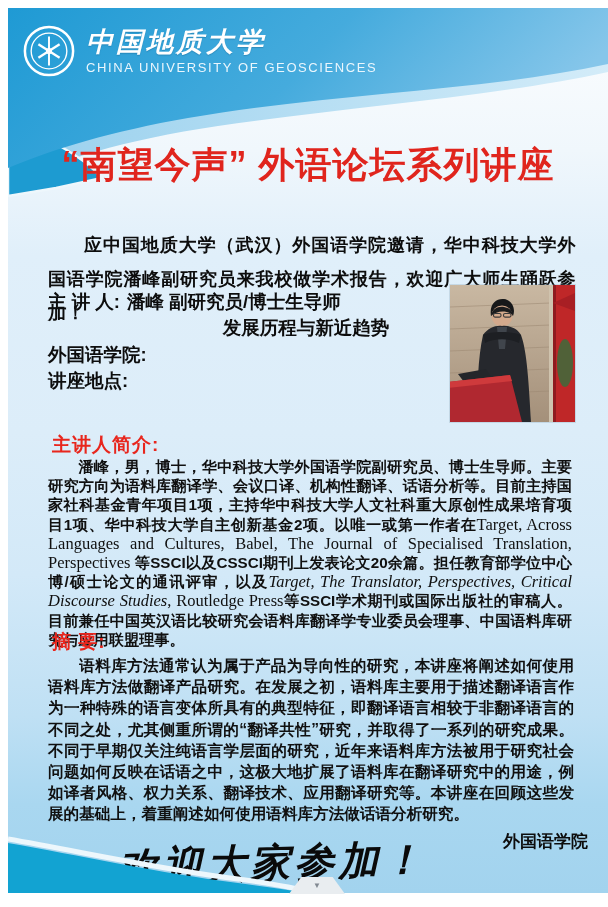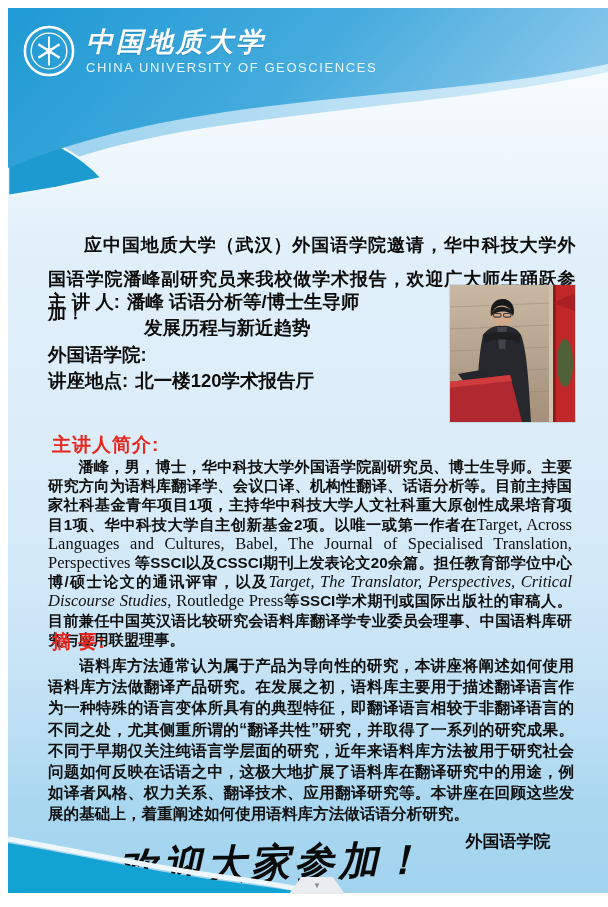--- a/index.html
+++ b/index.html
@@ -29,21 +29,21 @@
   }
   
   .intro{
     position:absolute;left:40px;top:220px;width:528px;
     font-size:18px;font-weight:700;color:#0d0d0d;line-height:34px;
     text-indent:2em;text-align:justify;text-justify:inter-ideograph;letter-spacing:0.5px;
   }
   .details{position:absolute;left:40px;top:281px;width:420px;}
   .detail-row{display:flex;font-size:18.5px;font-weight:700;color:#0d0d0d;line-height:26.4px;white-space:nowrap;}
   .detail-row .lbl{flex:0 0 auto;margin-right:7px;}
-  .detail-row.cont{padding-left:96px;}
+  .detail-row.cont{padding-left:96px;justify-content:center;}
   
   .photo{position:absolute;left:442px;top:277px;width:125px;height:137px;display:block;box-shadow:0 0 0 1px rgba(120,150,170,.25);}
   
   .sec-head{
     position:absolute;left:44px;color:#e8261d;font-size:19px;font-weight:900;letter-spacing:1px;white-space:nowrap;
   }
   .sec-head.bio{top:424px;text-align:center;}
   .sec-head.abs{top:621px;}
   .bio-para{
     position:absolute;left:40px;top:449px;width:524px;
@@ -57,21 +57,21 @@
     font-size:15.6px;font-weight:700;color:#101010;line-height:21.2px;
     text-indent:2em;text-align:justify;text-justify:inter-ideograph;
   }
   
   .welcome{
     position:absolute;left:110px;top:828px;width:300px;
     font-family:"Liberation Serif",serif;font-style:italic;font-weight:700;
     font-size:40px;color:#0a0a0a;letter-spacing:4px;white-space:nowrap;transform:rotate(-1.5deg);
   }
   .org-date{
-    position:absolute;left:420px;top:824px;width:160px;text-align:center;
+    position:absolute;left:420px;top:824px;width:160px;text-align:right;
     font-size:17px;font-weight:700;color:#0d0d0d;line-height:20.5px;font-family:Liberation Serif, serif;
   }
   .wave-svg{position:absolute;left:0;bottom:0;width:600px;height:60px;display:block;}
   
   .scroll-tab{
     position:absolute;left:289px;top:877px;width:56px;height:17px;z-index:5;
     background:#e9edf0;clip-path:polygon(22% 0,78% 0,100% 100%,0 100%);
     display:flex;align-items:center;justify-content:center;cursor:pointer;
   }
   .scroll-tab .arrow{font-size:8px;color:#828a92;line-height:1;}
@@ -107,37 +107,37 @@
         <line x1="17" y1="21" x2="39" y2="35" stroke="#ffffff" stroke-width="2.4"></line>
         <line x1="28" y1="13" x2="28" y2="43" stroke="#ffffff" stroke-width="2"></line>
         <circle cx="28" cy="28" r="3.2" fill="#ffffff"></circle>
       </svg>
       <div>
         <div class="uni-zh">中国地质大学</div>
         <div class="uni-en">CHINA UNIVERSITY OF GEOSCIENCES</div>
       </div>
     </div>
 
+    <div class="main-title">“南望今声” 外语论坛系列讲座</div>
 
     <div class="intro">应中国地质大学（武汉）外国语学院邀请，华中科技大学外国语学院潘峰副研究员来我校做学术报告，欢迎广大师生踊跃参加！</div>
 
     <div class="details">
       <div class="detail-row">
         <span class="lbl">主 讲 人:</span>
-        <span class="val">潘峰 话语分析等/博士生导师</span>
+        <span class="val">潘峰 副研究员/博士生导师</span>
       </div>
       <div class="detail-row cont">
         <span class="val">发展历程与新近趋势</span>
       </div>
       <div class="detail-row">
         <span class="lbl">外国语学院:</span>
       </div>
       <div class="detail-row">
         <span class="lbl">讲座地点:</span>
-        <span class="val">北一楼120学术报告厅</span>
       </div>
     </div>
 
     <svg class="photo" viewBox="0 0 125 137">
       <defs>
         <linearGradient id="wallg" x1="0" y1="0" x2="0" y2="1">
           <stop offset="0" stop-color="#c9b8a2"></stop>
           <stop offset="1" stop-color="#a4907a"></stop>
         </linearGradient>
       </defs>

